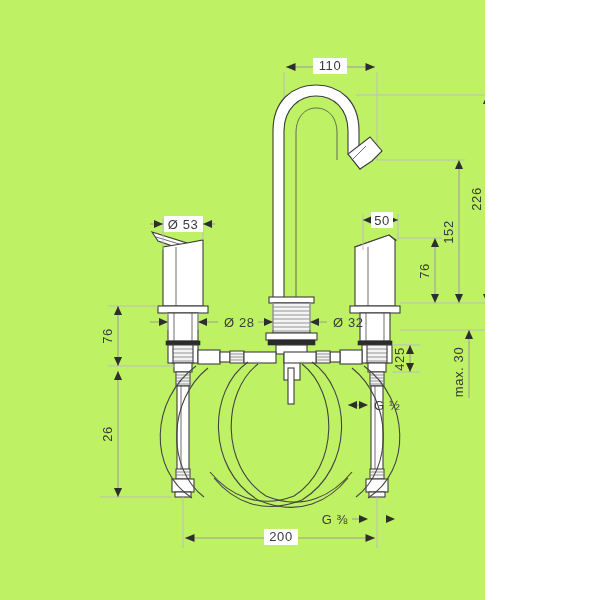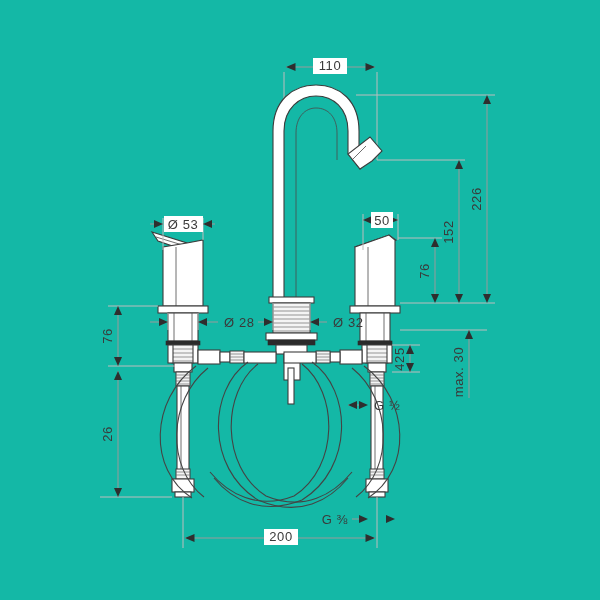--- a/index.html
+++ b/index.html
@@ -2,23 +2,23 @@
 <html><head>
 <meta charset="utf-8">
 <style>
   html, body {
     margin: 0;
     padding: 0;
     background: #ffffff;
   }
   #canvas {
     position: relative;
-    width: 600px;
+    width: 485px;
     height: 600px;
-    background: #14b8a6;
+    background: #bef264;
     font-family: "Liberation Sans", sans-serif;
     overflow: hidden;
   }
   #drawing {
     position: absolute;
     left: 0;
     top: 0;
     width: 600px;
     height: 600px;
   }

